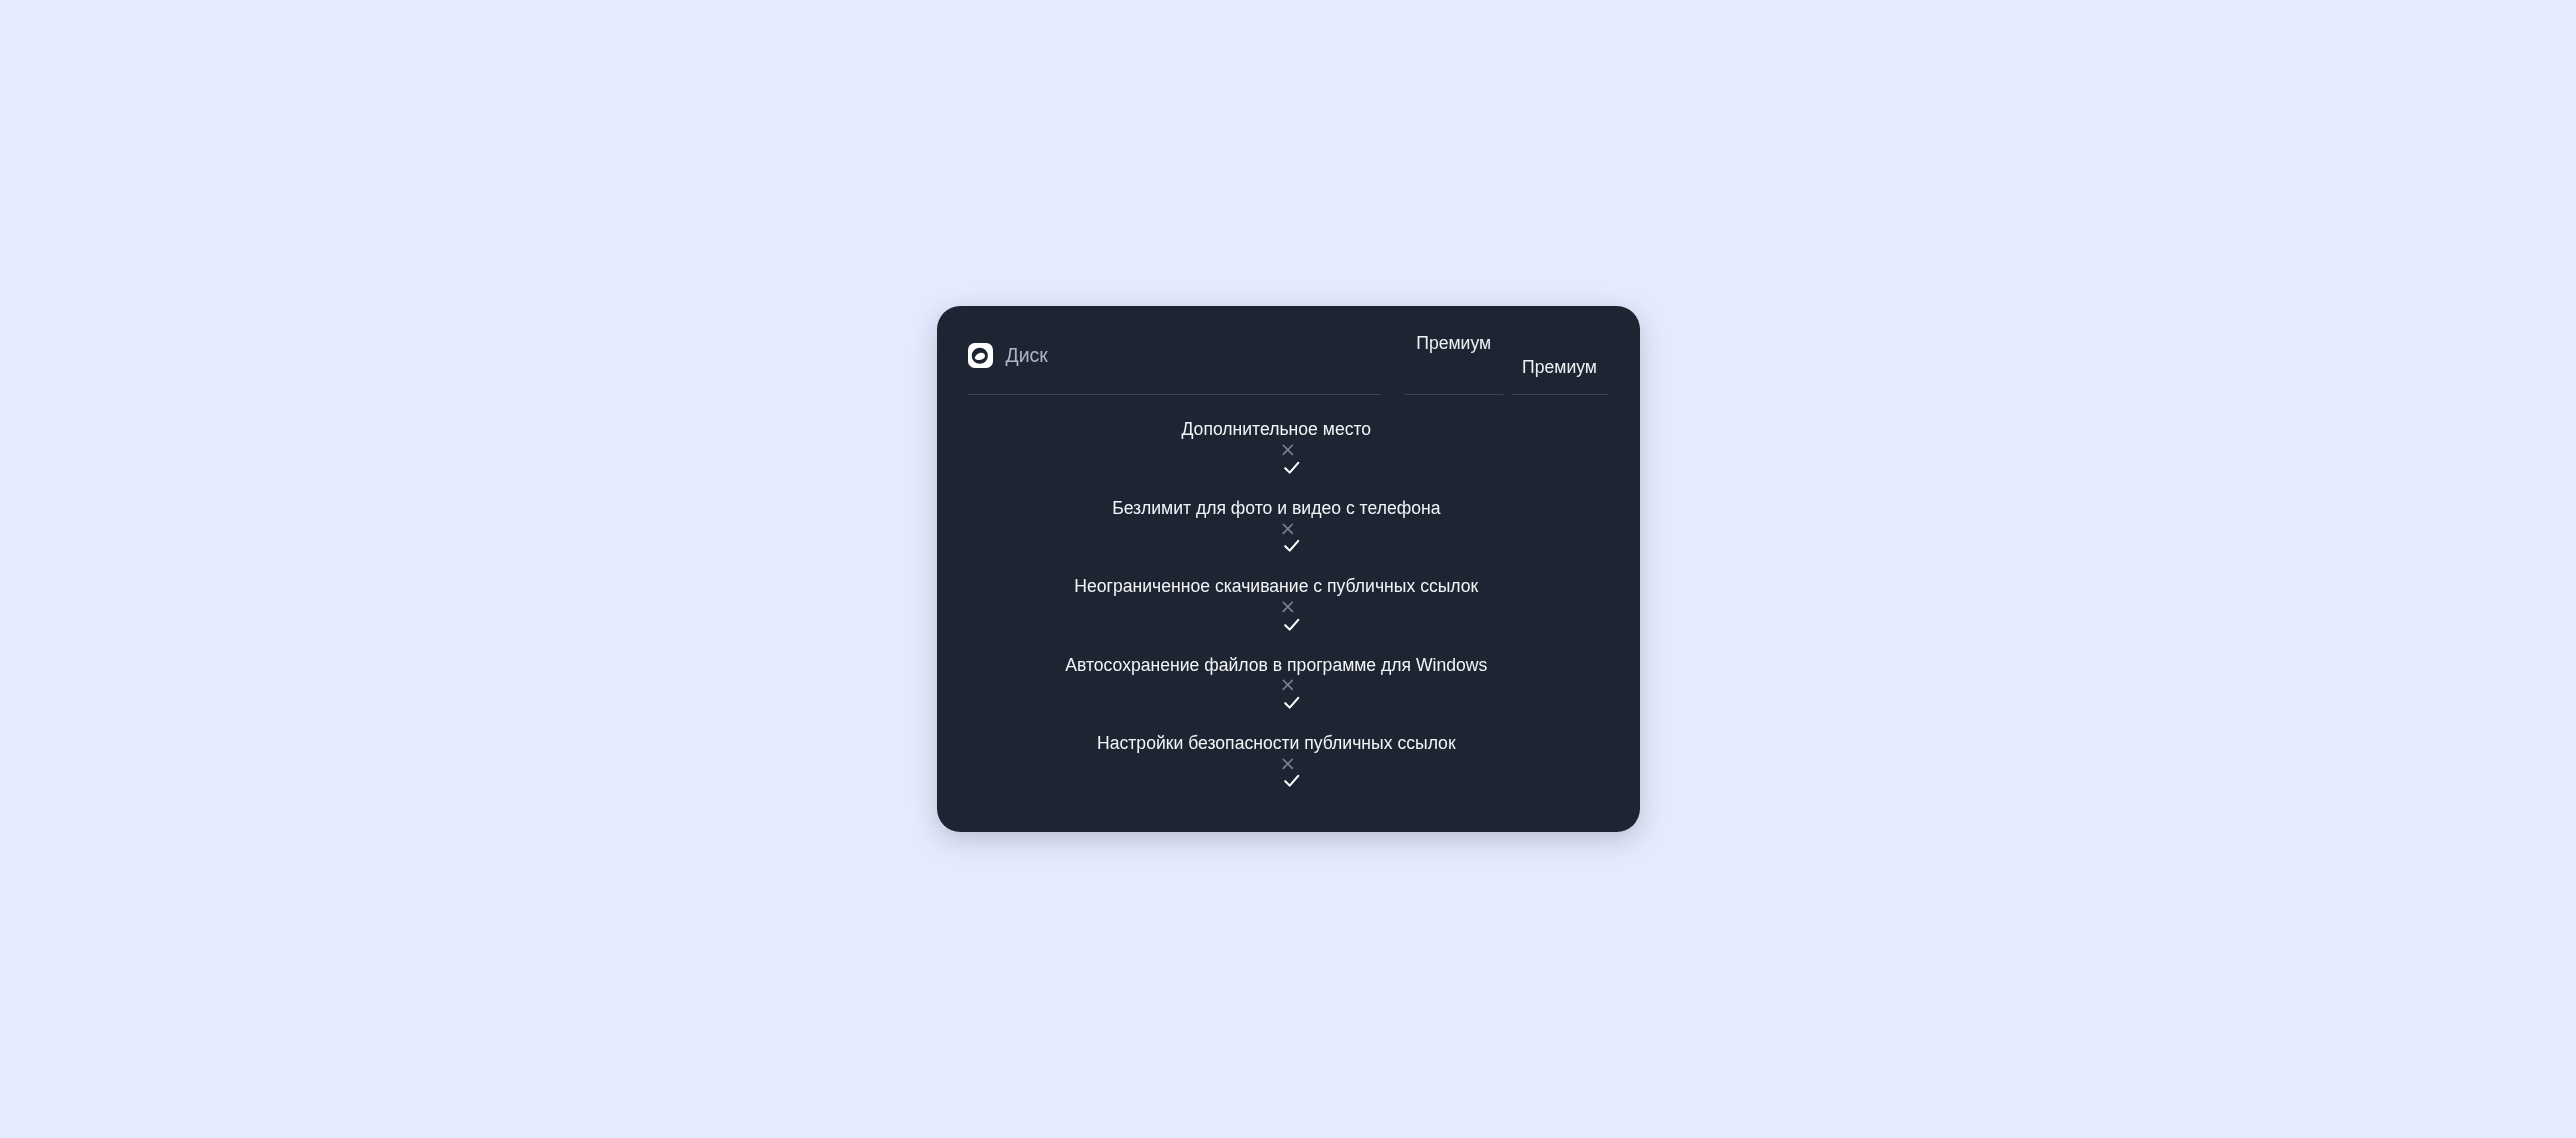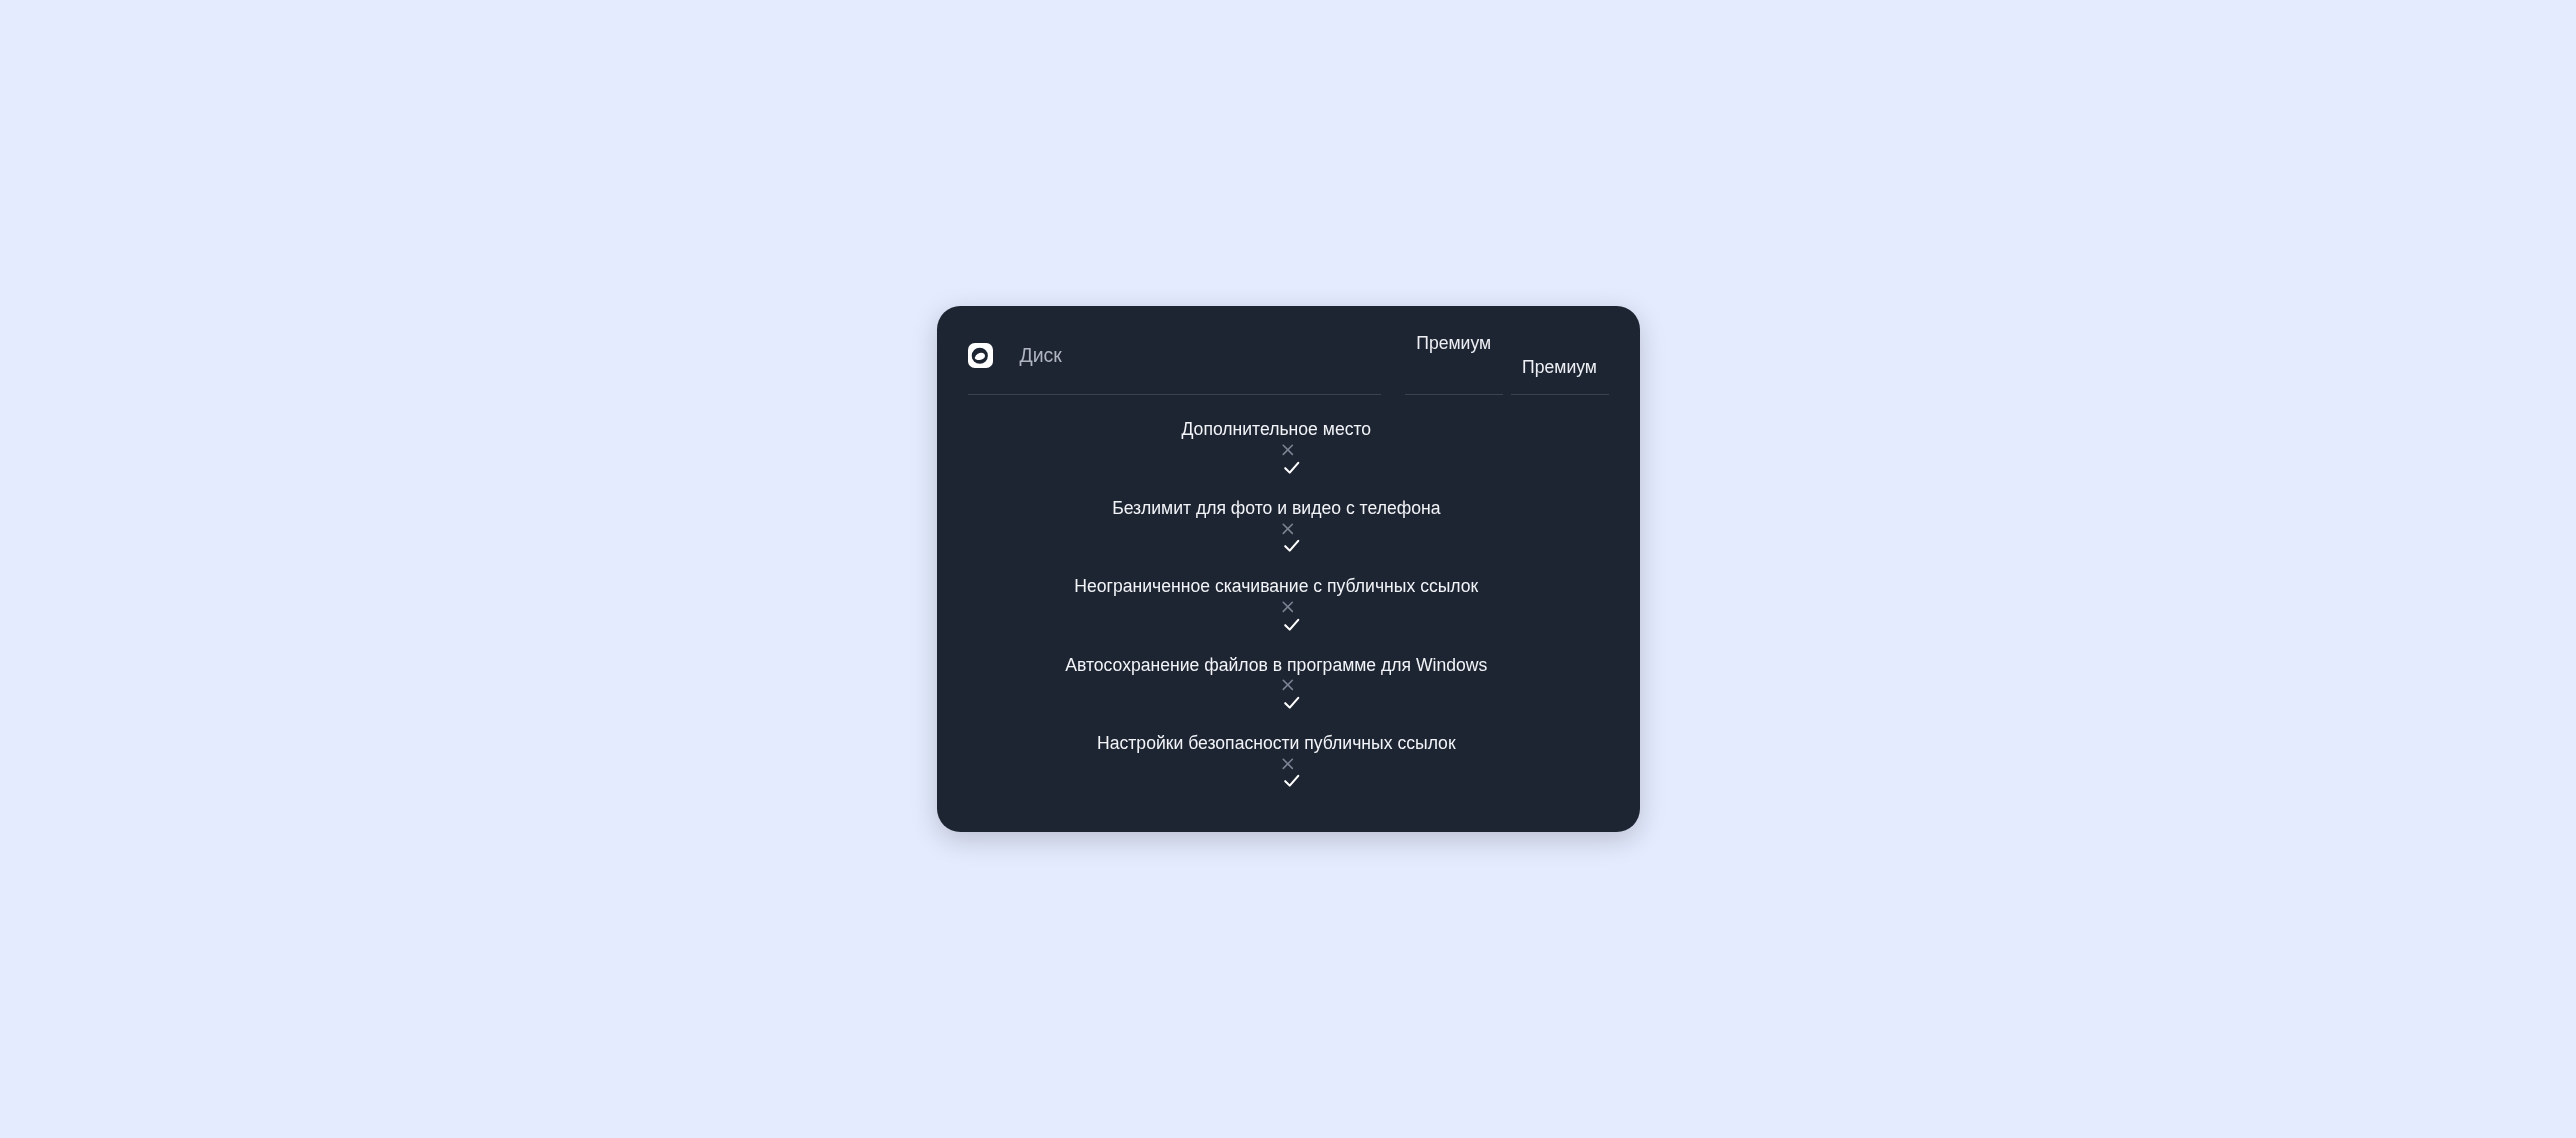--- a/index.html
+++ b/index.html
@@ -21,21 +21,21 @@
     box-shadow: 0 7.8px 27px rgba(0,0,0,0.18);
   }
   .header-row {
     display: flex;
     align-items: stretch;
   }
   .title-cell {
     flex: 1 1 auto;
     display: flex;
     align-items: center;
-    gap: 27px;
+    gap: 13px;
     padding-bottom: 16px;
     border-bottom: 1px solid rgba(255,255,255,0.14);
     margin-right: 23.4px;
   }
   .col-head {
     width: 98px;
     text-align: center;
     font-size: 17.6px;
     color: #EDEFF4;
     padding-bottom: 15.6px;

